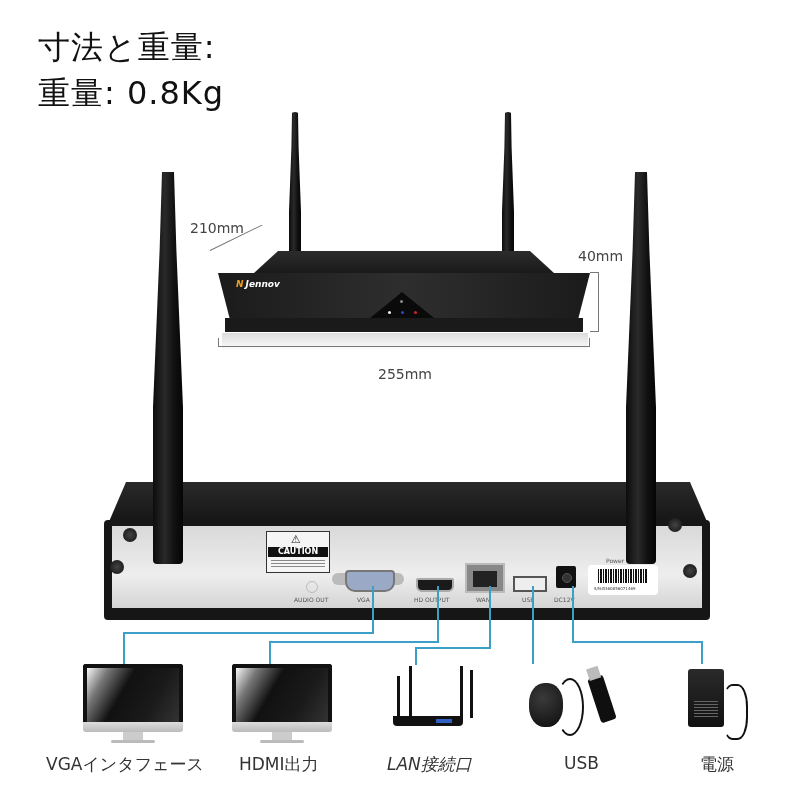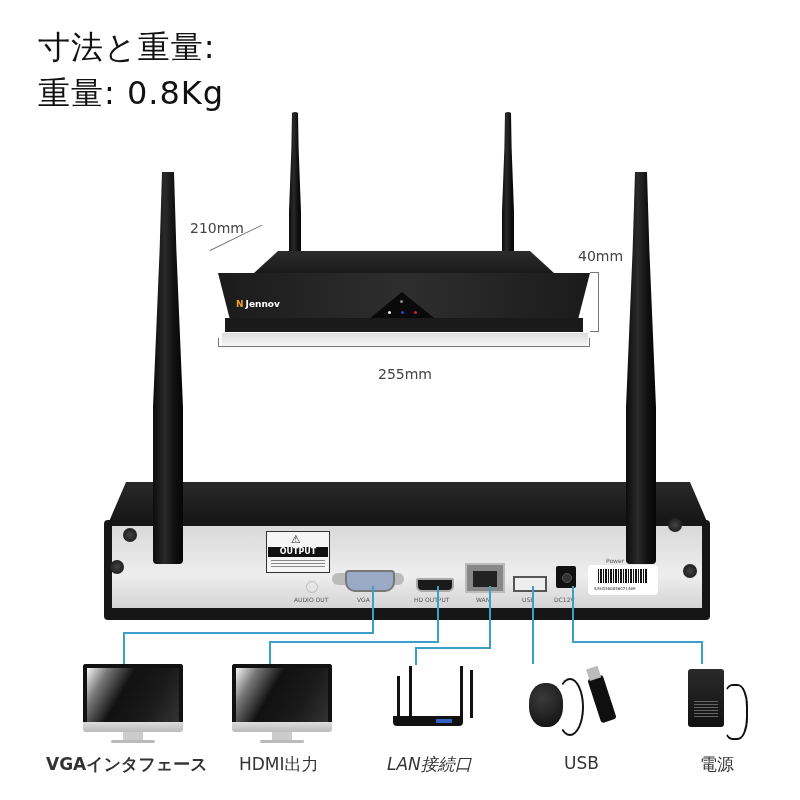--- a/index.html
+++ b/index.html
@@ -16,21 +16,21 @@
   .antenna.tall-left { left:153px; top:172px; width:30px; height:392px; clip-path:polygon(30% 0,70% 0,78% 20%,100% 60%,100% 100%,0 100%,0 60%,22% 20%); }
   .antenna.tall-right { left:626px; top:172px; width:30px; height:392px; clip-path:polygon(30% 0,70% 0,78% 20%,100% 60%,100% 100%,0 100%,0 60%,22% 20%); }
   .antenna.small-left { left:289px; top:112px; width:12px; height:142px; clip-path:polygon(25% 0,75% 0,80% 25%,100% 70%,100% 100%,0 100%,0 70%,20% 25%); }
   .antenna.small-right { left:502px; top:112px; width:12px; height:142px; clip-path:polygon(25% 0,75% 0,80% 25%,100% 70%,100% 100%,0 100%,0 70%,20% 25%); }
 
   
   .front-top { position:absolute; left:254px; top:251px; width:300px; height:22px; background:linear-gradient(180deg,#2c2c2c,#1a1a1a); clip-path:polygon(8% 0,92% 0,100% 100%,0 100%); }
   .front-face { position:absolute; left:218px; top:273px; width:372px; height:58px; background:linear-gradient(90deg,#1b1b1b,#2e2e2e 50%,#1b1b1b); clip-path:polygon(0 0,100% 0,96% 100%,4% 100%); }
   .front-base { position:absolute; left:225px; top:318px; width:358px; height:14px; background:#1a1a1a; }
   .front-reflect { position:absolute; left:222px; top:333px; width:366px; height:18px; background:linear-gradient(180deg,#dcdcdc,#ffffff); }
-  .brand { position:absolute; left:236px; top:279px; font-size:9px; font-weight:bold; color:#fff; font-family:"DejaVu Sans", sans-serif;margin-top:20px; }
+  .brand { position:absolute; left:236px; top:279px; font-size:9px; font-weight:bold; font-style:italic; color:#fff; font-family:"DejaVu Sans", sans-serif; }
   .brand .mark { color:#f0a020; margin-right:2px; }
   .led-panel { position:absolute; left:370px; top:292px; width:64px; height:26px; background:#0a0a0a; clip-path:polygon(50% 0,100% 100%,0 100%); }
   .led { position:absolute; width:3px; height:3px; border-radius:50%; }
 
   
   .dim-text { position:absolute; font-size:14px; color:#444; font-family:"DejaVu Sans", sans-serif; }
   .dim-line { position:absolute; border-color:#777; border-style:solid; }
 
   
   .back-top { position:absolute; left:108px; top:482px; width:600px; height:42px; background:linear-gradient(180deg,#2a2a2a,#151515); clip-path:polygon(3% 0,97% 0,100% 100%,0 100%); }
@@ -109,21 +109,21 @@
   <div class="back-top"></div>
   <div class="back-frame"></div>
   <div class="back-panel"></div>
   <div class="screw" style="left:123px;top:528px;"></div>
   <div class="screw" style="left:110px;top:560px;"></div>
   <div class="screw" style="left:668px;top:518px;"></div>
   <div class="screw" style="left:683px;top:564px;"></div>
 
   <div class="caution">
     <div class="tri">⚠</div>
-    <div class="bar">OUTPUT</div>
+    <div class="bar">CAUTION</div>
     <div class="fine"></div>
   </div>
 
   <div class="abs" style="left:306px;top:581px;width:10px;height:10px;border-radius:50%;border:1px solid #bbb;"></div>
   <div class="port-label" style="left:294px;top:596px;">AUDIO OUT</div>
 
   <div class="vga-ears"></div>
   <div class="vga"></div>
   <div class="port-label" style="left:357px;top:596px;">VGA</div>
 
@@ -202,17 +202,17 @@
   <div class="dongle"></div>
 </div>
 
 <div>
   <div class="adapter">
       <div class="sticker"></div>
     </div>
   <div class="adapter-cord"></div>
 </div>
 
-<div class="device-label" style="left:46px;font-weight:bold;">VGAインタフェース</div>
+<div class="device-label" style="left:46px;">VGAインタフェース</div>
 <div class="device-label" style="left:239px;">HDMI出力</div>
 <div class="device-label" style="left:387px;font-style:italic;">LAN接続口</div>
 <div class="device-label" style="left:564px;">USB</div>
 <div class="device-label" style="left:700px;">電源</div>
 
 </body></html>

